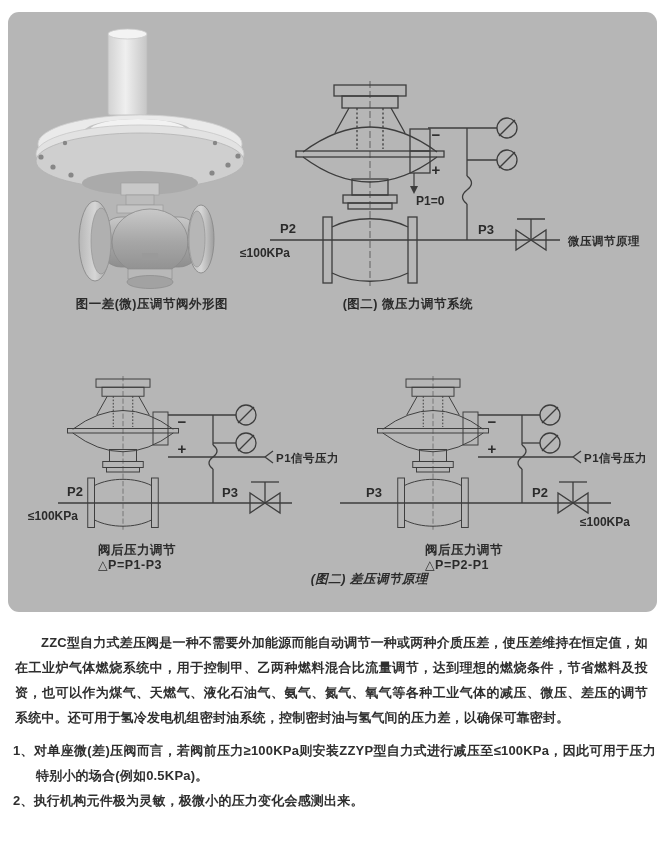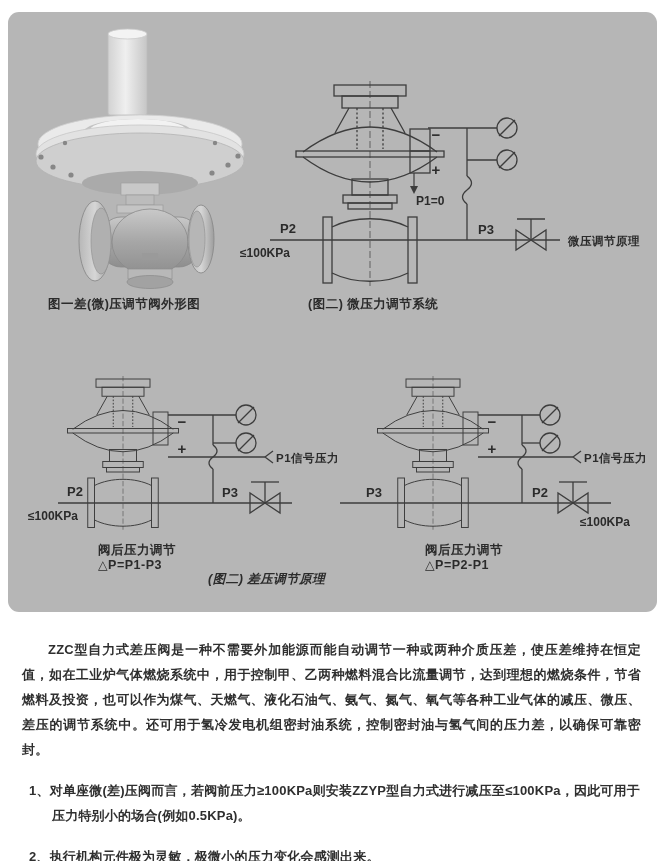--- a/index.html
+++ b/index.html
@@ -10,37 +10,37 @@
   }
   .panel{
     position:absolute;left:8px;top:12px;width:649px;height:600px;
     background:#b6b6b6;border-radius:11px;overflow:hidden;
   }
   .panel svg{position:absolute;display:block;}
   .cap{
     position:absolute;font-size:12.5px;font-weight:bold;color:#2b2b2b;
     letter-spacing:0.5px;line-height:15px;white-space:nowrap;
   }
-  .cap.center{text-align:left;}
+  .cap.center{text-align:right;}
   svg text{
     font-family:"Liberation Sans","DejaVu Sans",sans-serif;
     fill:#2b2b2b;font-weight:bold;
   }
   .t13{font-size:13px;}
   .t12{font-size:12px;}
   .t11{font-size:11.5px;letter-spacing:0.5px;}
   .t15{font-size:15px;}
   .textblock{
     position:absolute;left:0;top:616px;width:665px;box-sizing:border-box;
     padding:6px 9px 0 7px;
     font-size:13px;line-height:25px;font-weight:600;color:#2f2f2f;
     text-align:justify;letter-spacing:0.2px;
   }
-  .textblock p{margin:15px;text-indent:2em;}
-  .feat{margin:16px;padding-left:29px;text-indent:-23px;}
+  .textblock p{margin:8px;text-indent:2em;}
+  .feat{margin:0;padding-left:29px;text-indent:-23px;}
 </style>
 </head>
 <body>
 
 <div class="panel">
 
   <svg style="left:17px;top:13px;" width="250" height="270" viewBox="0 0 250 270">
     <defs>
       <linearGradient id="gcyl" x1="0" y1="0" x2="1" y2="0">
         <stop offset="0" stop-color="#d2d2d2"></stop>

